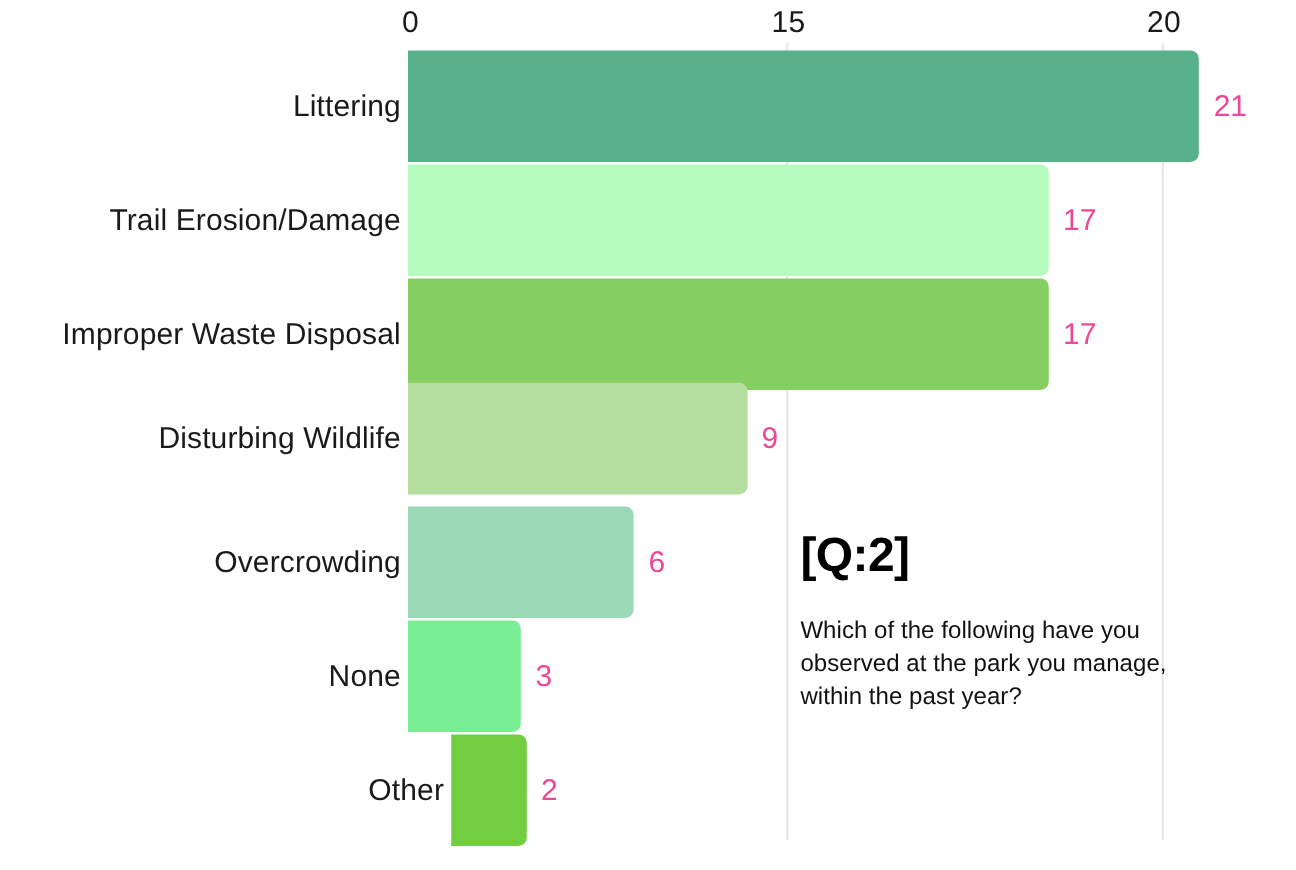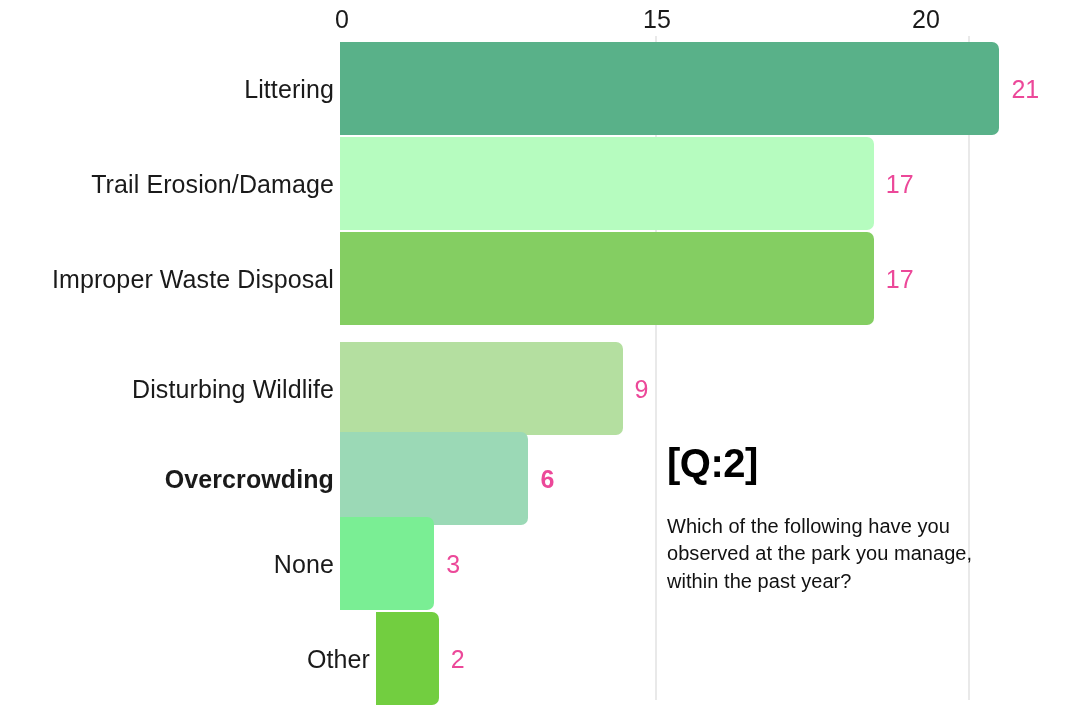--- a/index.html
+++ b/index.html
@@ -36,21 +36,21 @@
     position: absolute;
     top: 5px;
     font-size: 25px;
     color: #1a1a1a;
     letter-spacing: 0.2px;
     transform: translateX(-50%);
     white-space: nowrap;
   }
   .xtick.t0  { left: 342px; }
   .xtick.t10 { left: 657px; }
-  .xtick.t20 { left: 926px; }
+  .xtick.t20 { left: 970px; }
 
   .bar-row {
     position: absolute;
     left: 0;
     width: 1080px;
     height: 93px;
   }
 
   .cat-label {
     position: absolute;
@@ -127,27 +127,27 @@
     <div class="bar" id="bar-1" style="width: 533.8px; background: rgb(182, 252, 191);"></div>
     <div class="bar-value" id="val-1" style="left: 885.8px;">17</div>
   </div>
 
   <div class="bar-row" id="row-2" style="top:232px;">
     <div class="cat-label">Improper Waste Disposal</div>
     <div class="bar" id="bar-2" style="width: 533.8px; background: rgb(132, 206, 98);"></div>
     <div class="bar-value" id="val-2" style="left: 885.8px;">17</div>
   </div>
 
-  <div class="bar-row" id="row-3" style="top:342px;">
+  <div class="bar-row" id="row-3" style="top:319px;">
     <div class="cat-label">Disturbing Wildlife</div>
     <div class="bar" id="bar-3" style="width: 282.6px; background: rgb(180, 223, 160);"></div>
     <div class="bar-value" id="val-3" style="left: 634.6px;">9</div>
   </div>
 
-  <div class="bar-row" id="row-4" style="top:432px;font-weight:bold;">
+  <div class="bar-row" id="row-4" style="top:422px;">
     <div class="cat-label">Overcrowding</div>
     <div class="bar" id="bar-4" style="width: 188.4px; background: rgb(155, 217, 182);"></div>
     <div class="bar-value" id="val-4" style="left: 540.4px;">6</div>
   </div>
 
   <div class="bar-row" id="row-5" style="top:517px;">
     <div class="cat-label">None</div>
     <div class="bar" id="bar-5" style="width: 94.2px; background: rgb(122, 238, 148);"></div>
     <div class="bar-value" id="val-5" style="left: 446.2px;">3</div>
   </div>

